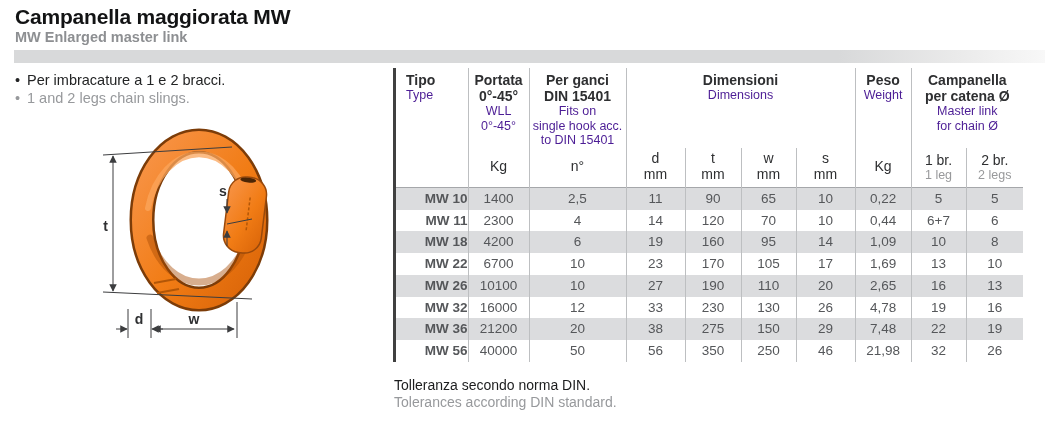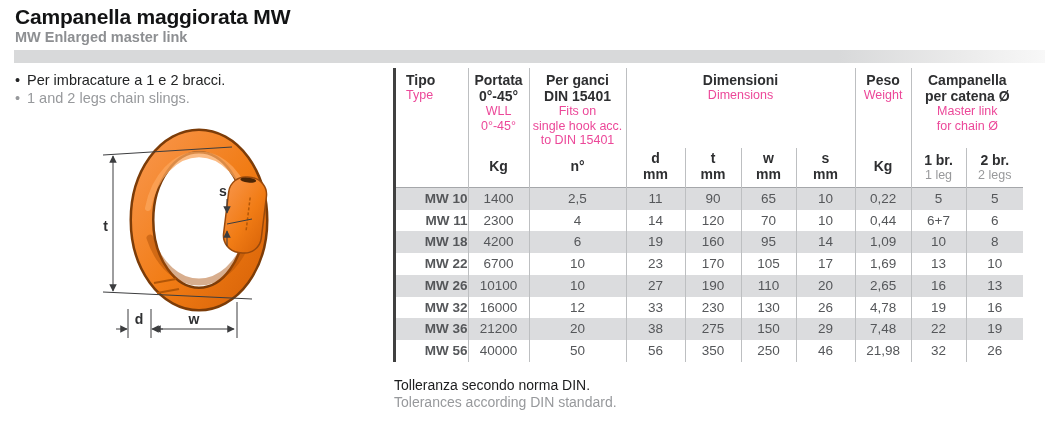--- a/index.html
+++ b/index.html
@@ -34,22 +34,22 @@
 
   thead th { font-weight: normal; text-align: center; vertical-align: top; padding-top: 4px; }
   thead tr.main-row { height: 68px; }
   thead tr.unit-row { height: 40px; }
   thead tr.unit-row th { vertical-align: bottom; padding-bottom: 5px; padding-top: 0; }
   thead tr.main-row th:not(:first-child),
   thead tr.unit-row th:not(:first-child) { border-left: 1px solid #bdbfc1; }
   th.th-tipo { text-align: left; padding-left: 10px; }
 
   .h-main { display: block; font-weight: bold; font-size: 14px; line-height: 16px; color: #2e2f31; }
-  .h-sub  { display: block; font-weight: normal; font-size: 12.5px; line-height: 14.5px; color: #ec4899; }
-  .u-main { display: block; font-weight: bold; font-size: 14px; line-height: 15.5px; color: #2e2f31; }
+  .h-sub  { display: block; font-weight: normal; font-size: 12.5px; line-height: 14.5px; color: #4c1d95; }
+  .u-main { display: block; font-weight: normal; font-size: 14px; line-height: 15.5px; color: #2e2f31; }
   .u-sub  { display: block; font-weight: normal; font-size: 12.5px; line-height: 14px; color: #98999b; }
   .u-pad  { padding-bottom: 8px; }
 
   tbody td { height: 21.7px; font-size: 13.5px; color: #55575a; text-align: center;
     padding: 0; line-height: 21.7px; white-space: nowrap; }
   tbody td:not(:first-child) { border-left: 1px solid #bdbfc1; }
   tbody td.c-tipo { text-align: right; padding-left: 10px; font-weight: bold; }
   tbody tr:nth-child(odd) { background: #dbdcde; }
   tbody tr:first-child td { border-top: 1px solid #a5a7aa; }
 

